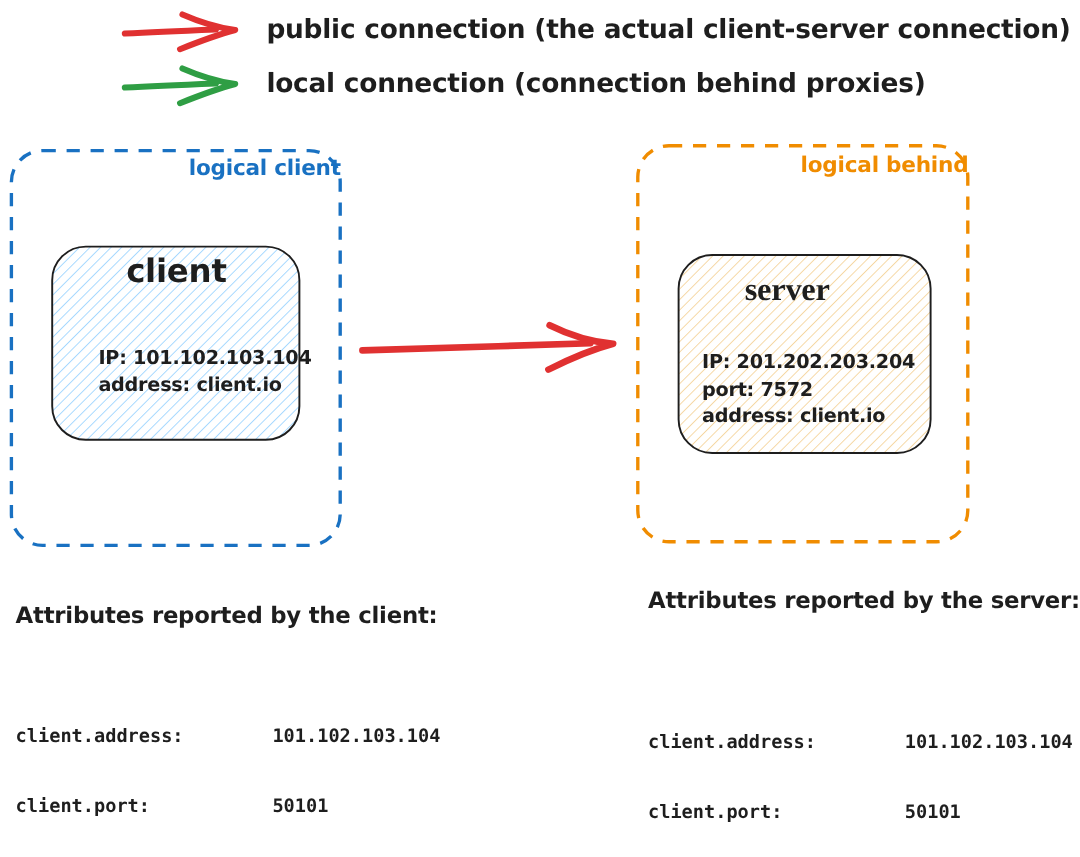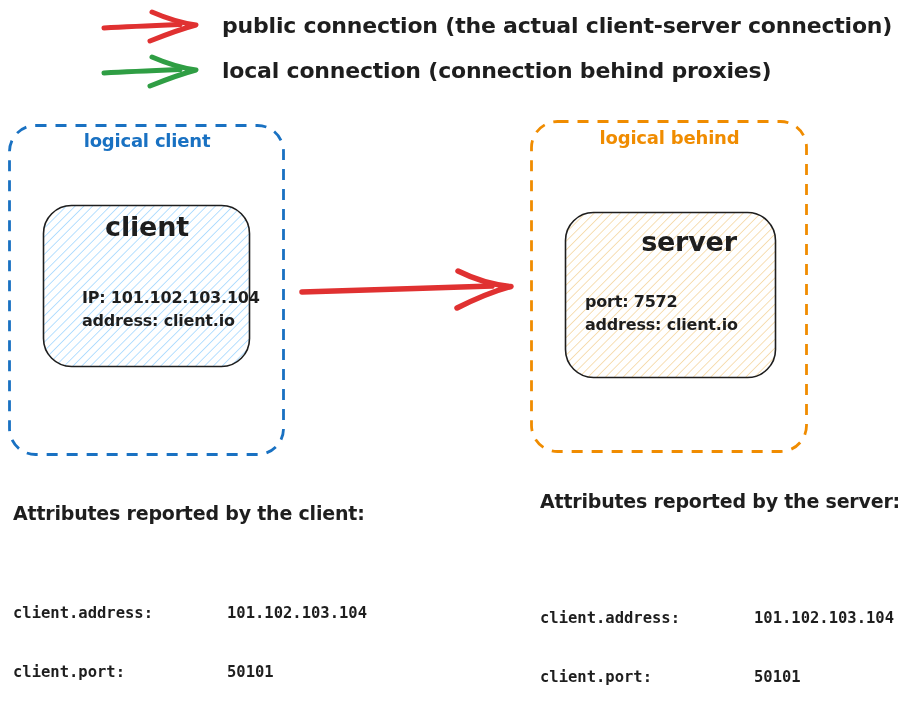--- a/index.html
+++ b/index.html
@@ -11,21 +11,21 @@
     position:relative; width:900px; height:714px; background:var(--bg);
     overflow:hidden; color:var(--ink);
     font-family:"DejaVu Sans", sans-serif;
   }
   .abs{position:absolute;}
   #underlay{position:absolute; left:0; top:0;}
 
   
   .hand{ font-family:"DejaVu Sans", sans-serif; font-weight:bold; letter-spacing:-0.2px; }
   .legend-label{ font-size:22px; line-height:24px; }
-  .group-label{ font-size:18px; text-align:center; }
+  .group-label{ font-size:18px; text-align:right; }
   .group-label.client{ color:var(--blue); }
   .group-label.server{ color:var(--orange); }
   .node-title{ font-size:27px; text-align:center; }
   .node-lines{ font-size:16px; line-height:23px; }
 
   
   .panel-heading{ font-size:19px; }
   .mono{
     font-family:"DejaVu Sans Mono", monospace; font-weight:bold;
     font-size:15.5px; line-height:19.5px; white-space:pre;
@@ -86,22 +86,23 @@
 
   <div class="abs hand group-label client" style="left:10px; top:130px; width:274px;">logical client</div>
   <div class="abs hand group-label server" style="left:532px; top:127px; width:275px;">logical behind</div>
 
   <div class="abs hand node-title" style="left:44px; top:211px; width:206px;">client</div>
   <div class="abs hand node-lines" style="left:82px; top:286px;">
     <div>IP: 101.102.103.104</div>
     <div>address: client.io</div>
   </div>
 
-  <div class="abs hand node-title" style="left:584px; top:226px; width:210px;">server</div>
+  <div class="abs hand node-title" style="left:551px; top:226px; width:210px;font-family:Liberation Serif, serif;">server</div>
   <div class="abs hand node-lines" style="left:585px; top:291px; line-height:22.5px;">
+    <div>IP: 201.202.203.204</div>
     <div>port: 7572</div>
     <div>address: client.io</div>
   </div>
 
   <div class="abs hand panel-heading" style="left:13px; top:486px;margin-top:16px;">Attributes reported by the client:</div>
   <div class="abs mono" style="left:13px; top:526px;">
     <div class="attr-group">
       <div class="attr-row">
         <span class="attr-label">client.address:</span>
         <span>101.102.103.104</span>

